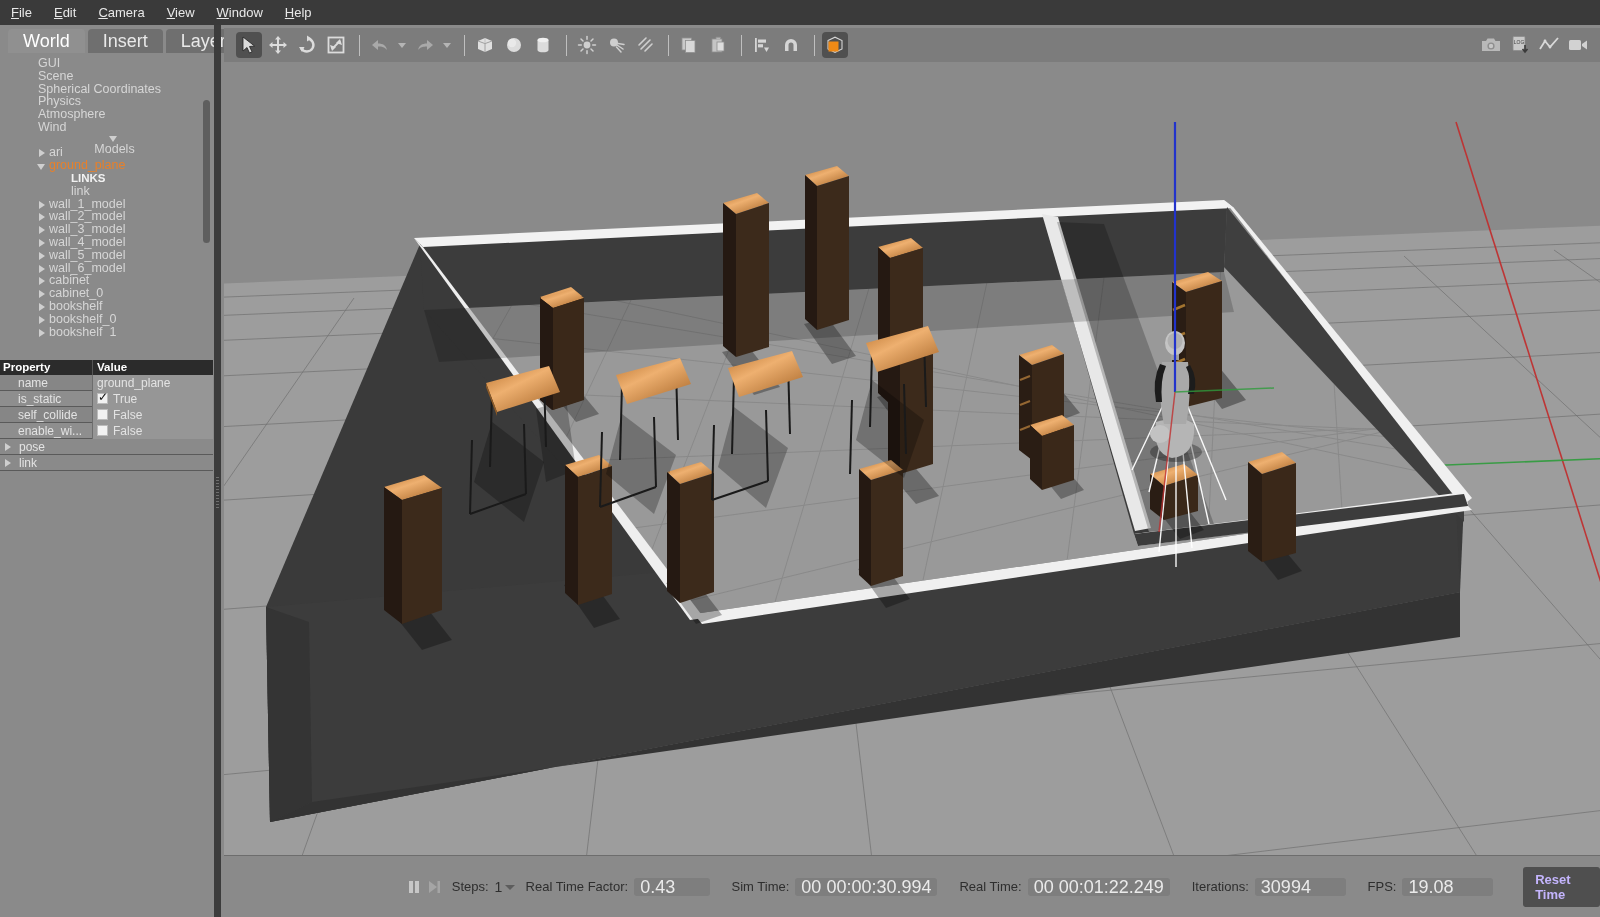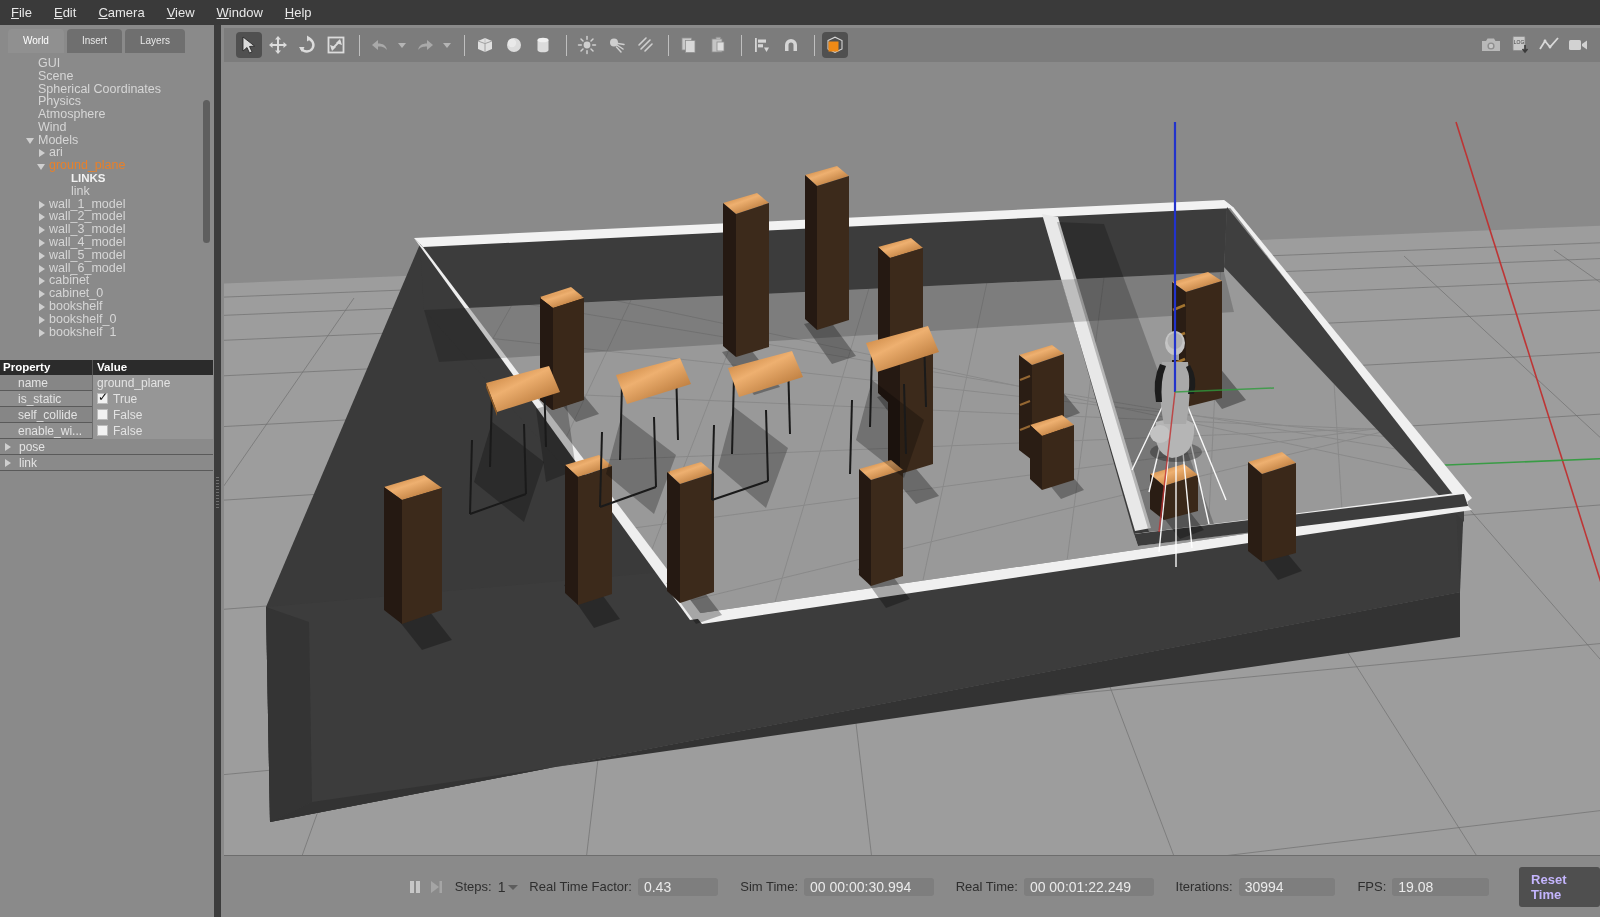--- a/index.html
+++ b/index.html
@@ -27,21 +27,21 @@
   
   .left-panel {
     position: absolute; top: 25px; left: 0; width: 220px; height: 892px;
     background: #8a8a8a;
   }
   .tabstrip {
     position: absolute; top: 3px; left: 8px; height: 25px;
     display: flex; align-items: flex-end;
   }
   .tab {
-    font-size: 10px; color: #e9e9e9;
+    font-size: 18px; color: #e9e9e9;
     padding: 5px 15px 5px 15px;
     background: #6f6f6f;
     border-top-left-radius: 4px; border-top-right-radius: 4px;
     margin-right: 3px; line-height: 14px;
     cursor: default;
   }
   .tab.active { background: #909090; color: #ffffff; }
 
   .tree-box {
     position: absolute; top: 28px; left: 8px; width: 205px; height: 285px;
@@ -180,21 +180,21 @@
   .sb-dropcaret {
     width: 12px; height: 12px; margin-right: 12px; position: relative;
   }
   .sb-dropcaret::after {
     content:""; position:absolute; left:1px; top:4px;
     border-top: 5px solid #5d5d5d;
     border-left: 5px solid transparent; border-right: 5px solid transparent;
   }
   .sb-field {
     background: #7e7e7e; border-radius: 3px; height: 18px;
-    font-size: 14px; color: #eaeaea; line-height: 18px;
+    font-size: 18px; color: #eaeaea; line-height: 18px;
     padding: 0 6px; margin-right: 22px; white-space: nowrap;
   }
   .sb-field.w1 { width: 155px; }
   .sb-field.w2 { width: 115px; }
   .sb-field.w3 { width: 95px; }
   .reset-btn {
     background: #4f4f4f; color: #c4b5fd; font-size: 13px; font-weight: bold;
     padding: 5px 12px; border-radius: 3px; cursor: default;
     margin-left: 8px;
   }
@@ -240,21 +240,21 @@
             <span class="lbl">Physics</span>
           </div>
           <div class="tree-row" style="padding-left: 18px;">
             <span class="arrow none"></span>
             <span class="lbl">Atmosphere</span>
           </div>
           <div class="tree-row" style="padding-left: 18px;">
             <span class="arrow none"></span>
             <span class="lbl">Wind</span>
           </div>
-          <div class="tree-row" style="padding-left: 18px;">
+          <div class="tree-row" style="padding-left: 18px; flex-direction: column;">
             <span class="arrow open"></span>
             <span class="lbl">Models</span>
           </div>
           <div class="tree-row" style="padding-left: 29px;">
             <span class="arrow closed"></span>
             <span class="lbl">ari</span>
           </div>
           <div class="tree-row sel" style="padding-left: 29px;">
             <span class="arrow open"></span>
             <span class="lbl">ground_plane</span>

